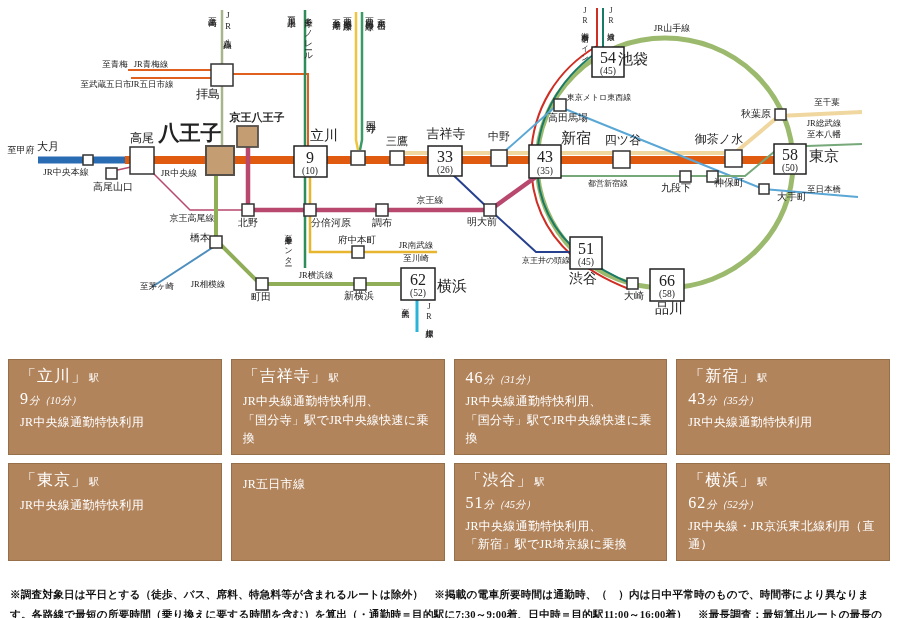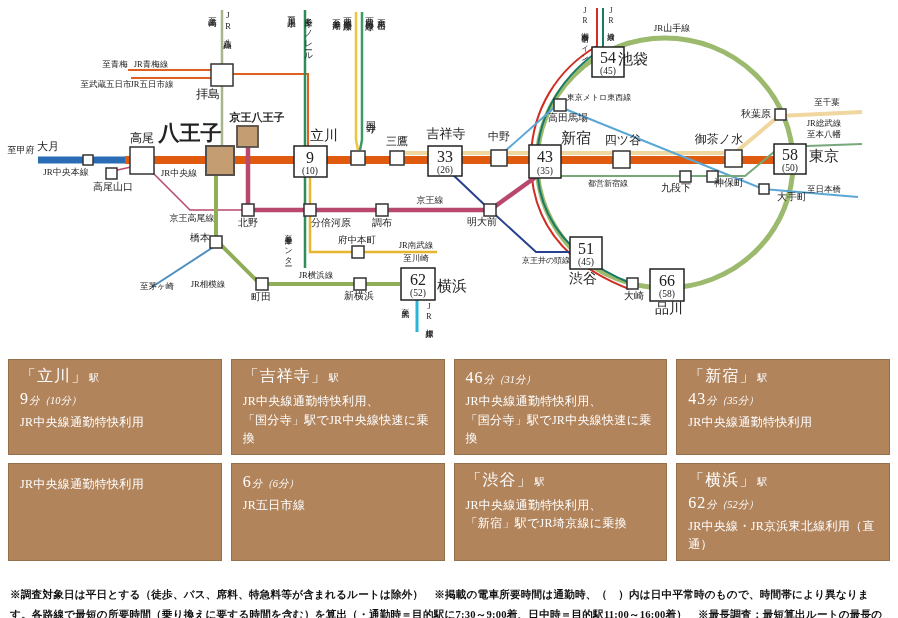--- a/index.html
+++ b/index.html
@@ -209,28 +209,29 @@
     <div class="time"><span class="num">46</span><span class="unit">分（31分）</span></div>
     <div class="note">JR中央線通勤特快利用、
 「国分寺」駅でJR中央線快速に乗換</div>
   </div>
   <div class="card">
     <div><span class="ttl">「新宿」</span><span class="sta">駅</span></div>
     <div class="time"><span class="num">43</span><span class="unit">分（35分）</span></div>
     <div class="note">JR中央線通勤特快利用</div>
   </div>
   <div class="card">
+    <div><span class="ttl">「東京」</span><span class="sta">駅</span></div>
     <div class="note">JR中央線通勤特快利用</div>
   </div>
   <div class="card">
-    <div class="time"><span class="num">6</span><span class="unit">分（6分）</span></div>
     <div class="note">JR五日市線</div>
   </div>
   <div class="card">
     <div><span class="ttl">「渋谷」</span><span class="sta">駅</span></div>
+    <div class="time"><span class="num">51</span><span class="unit">分（45分）</span></div>
     <div class="note">JR中央線通勤特快利用、
 「新宿」駅でJR埼京線に乗換</div>
   </div>
   <div class="card">
     <div><span class="ttl">「横浜」</span><span class="sta">駅</span></div>
     <div class="time"><span class="num">62</span><span class="unit">分（52分）</span></div>
     <div class="note">JR中央線・JR京浜東北線利用（直通）</div>
   </div>
 </div>
 

